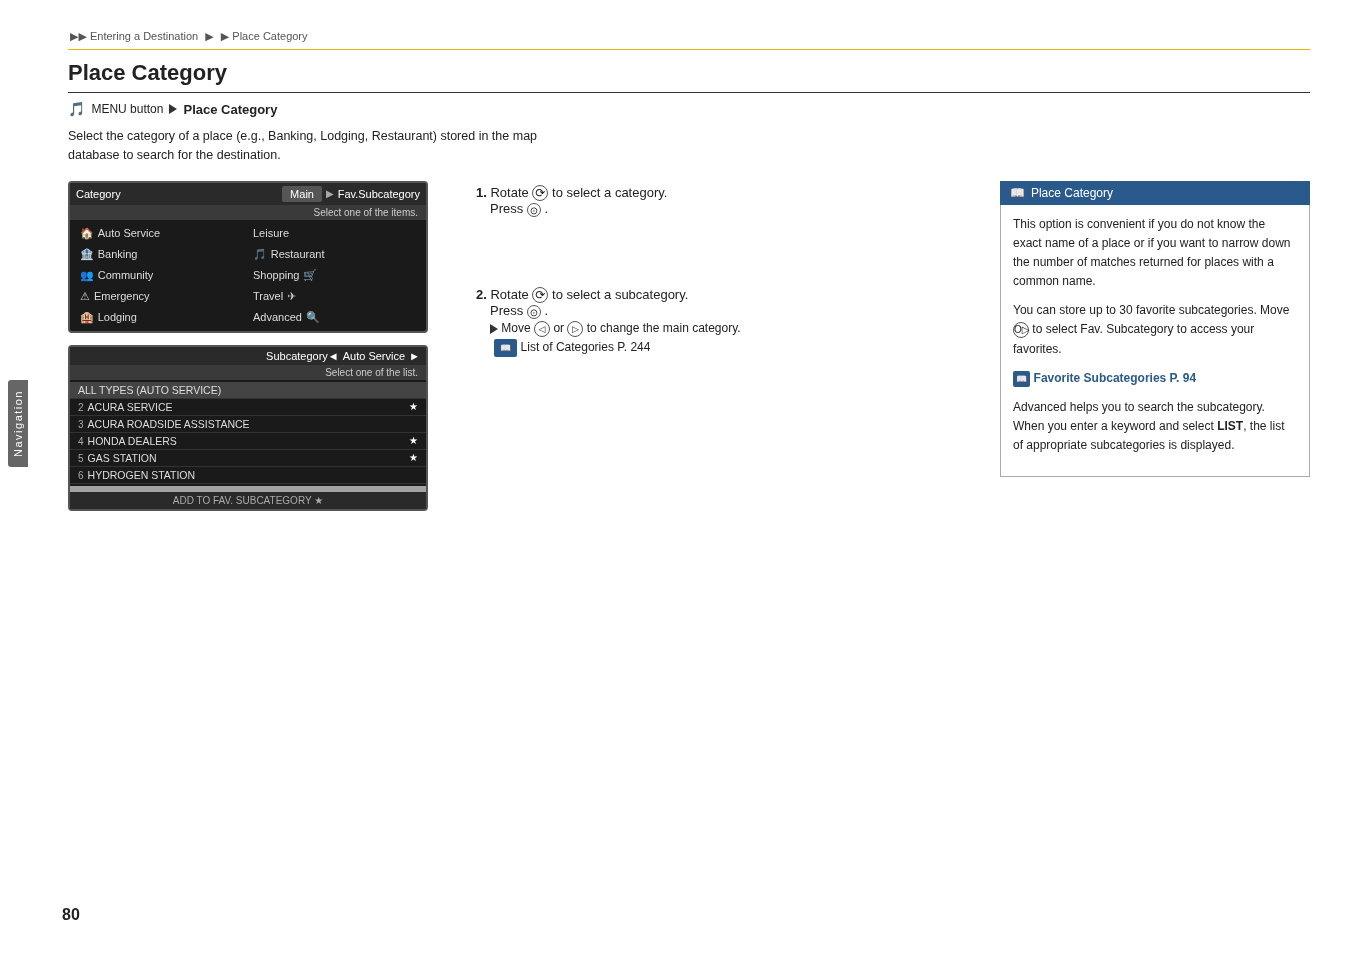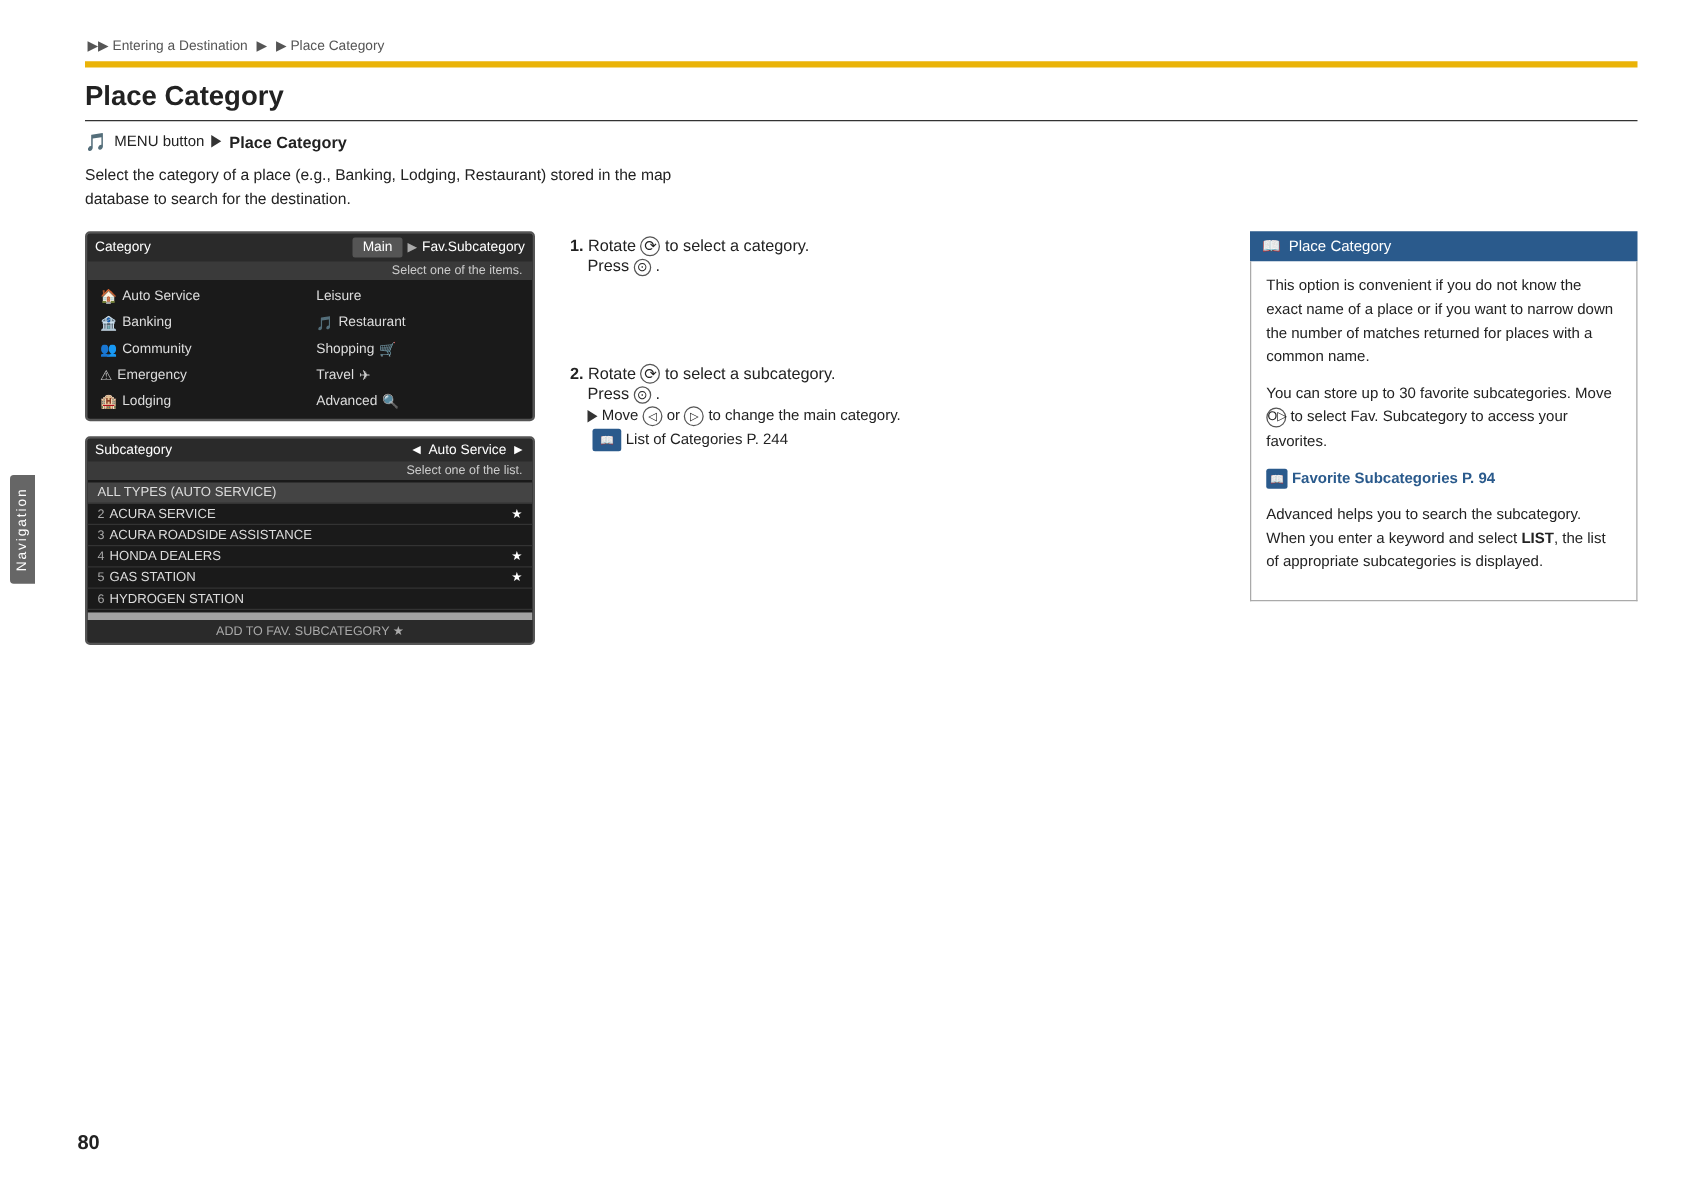--- a/index.html
+++ b/index.html
@@ -19,21 +19,21 @@
       padding: 30px 40px;
       flex: 1;
       max-width: 1350px;
     }
 
     
     .breadcrumb {
       font-size: 11px;
       color: #555;
       margin-bottom: 10px;
-      border-bottom: 5px solid #eab308;
+      border-bottom: 1px solid #eab308;
       padding-bottom: 6px;
     }
 
     .breadcrumb span {
       margin: 0 2px;
     }
 
     
     .page-title {
       font-size: 22px;
@@ -63,21 +63,21 @@
     .description {
       font-size: 12.5px;
       line-height: 1.5;
       margin-bottom: 16px;
       max-width: 500px;
     }
 
     
     .two-col {
       display: flex;
-      gap: 18px;
+      gap: 38px;
     }
 
     .left-col {
       flex: 0 0 360px;
     }
 
     
     .screen-box {
       background: #1a1a1a;
       border: 2px solid #555;
@@ -137,21 +137,21 @@
     }
 
     
     .sub-screen-header {
       display: flex;
       background: #2a2a2a;
       color: #fff;
       font-size: 11px;
       padding: 3px 6px;
       align-items: center;
-      justify-content: space-between;
+      justify-content: flex-end;
     }
 
     .sub-screen-header .nav-arrows {
       display: flex;
       align-items: center;
       gap: 4px;
       color: #fff;
       font-size: 11px;
     }
 

